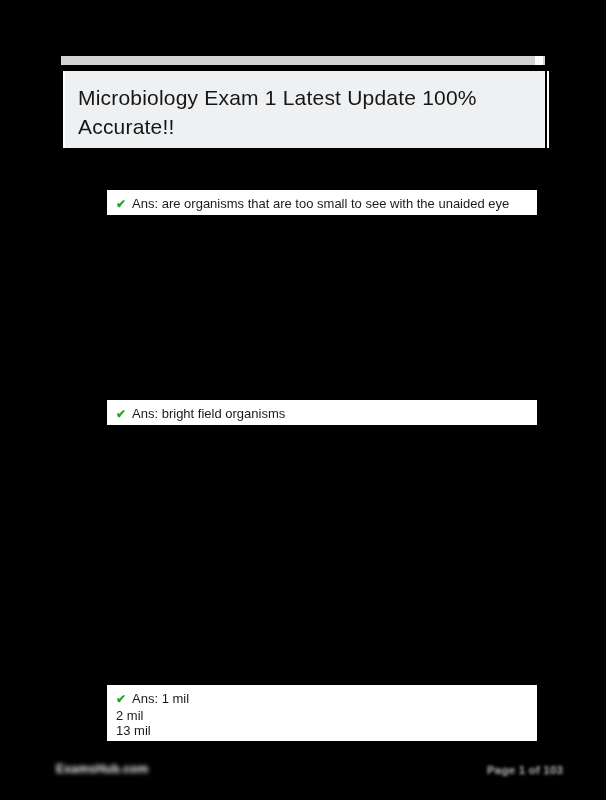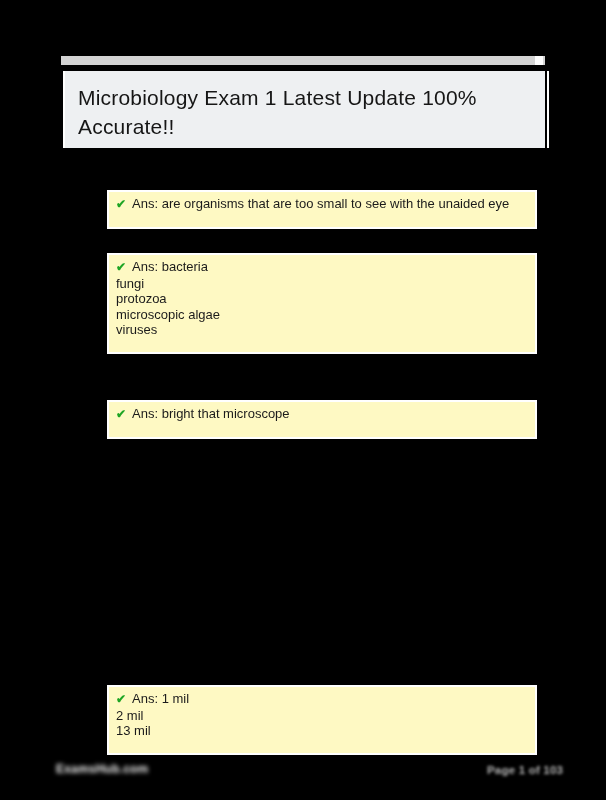--- a/index.html
+++ b/index.html
@@ -20,23 +20,23 @@
     background:#eef0f2;box-sizing:border-box;
     border-left:6px solid #000;border-right:2px solid #000;
     box-shadow:2px 0 0 #ffffff, inset 2px 0 0 #ffffff;
   }
   .title-text{
     margin:12px 18px 0 15px;font-size:21px;line-height:29px;color:#161616;
     font-weight:400;letter-spacing:0.2px;
   }
   
   .ans-box{
-    position:absolute;left:107px;width:430px;background:#fef9c3;
+    position:absolute;left:107px;width:430px;background:#ffffff;
     border:2px solid #ffffff;box-sizing:border-box;
-    padding:4px 7px 14px 7px;font-size:13px;line-height:15.5px;color:#1b1b1b;
+    padding:4px 7px 0 7px;font-size:13px;line-height:15.5px;color:#1b1b1b;
   }
   .b1{top:190px;} .b2{top:253px;} .b3{top:400px;} .b4{top:468px;} .b5{top:581px;} .b6{top:650px;margin-top:35px;}
   .check{
     color:#1ea524;font-size:12px;font-weight:bold;margin-right:6px;
     display:inline-block;transform:translateY(-0.5px);
   }
   .ans-line{white-space:nowrap;}
   
   .wm-left{
     position:absolute;left:56px;top:762px;color:#ececec;font-size:12px;
@@ -55,30 +55,23 @@
   <div class="top-accent-bar"></div>
 
   <div class="title-box">
     <div class="title-text">Microbiology Exam 1 Latest Update 100% Accurate!!</div>
   </div>
 
   <div class="ans-box b1">
     <div class="ans-line"><span class="check">✔</span><span>Ans: are organisms that are too small to see with the unaided eye</span></div>
   </div>
 
-  <div class="ans-box b2">
-    <div class="ans-line"><span class="check">✔</span><span>Ans: bacteria</span></div>
-    <div class="ans-line">fungi</div>
-    <div class="ans-line">protozoa</div>
-    <div class="ans-line">microscopic algae</div>
-    <div class="ans-line">viruses</div>
-  </div>
 
   <div class="ans-box b3">
-    <div class="ans-line"><span class="check">✔</span><span>Ans: bright that microscope</span></div>
+    <div class="ans-line"><span class="check">✔</span><span>Ans: bright field organisms</span></div>
   </div>
 
 
 
   <div class="ans-box b6">
     <div class="ans-line"><span class="check">✔</span><span>Ans: 1 mil</span></div>
     <div class="ans-line">2 mil</div>
     <div class="ans-line">13 mil</div>
   </div>
 

